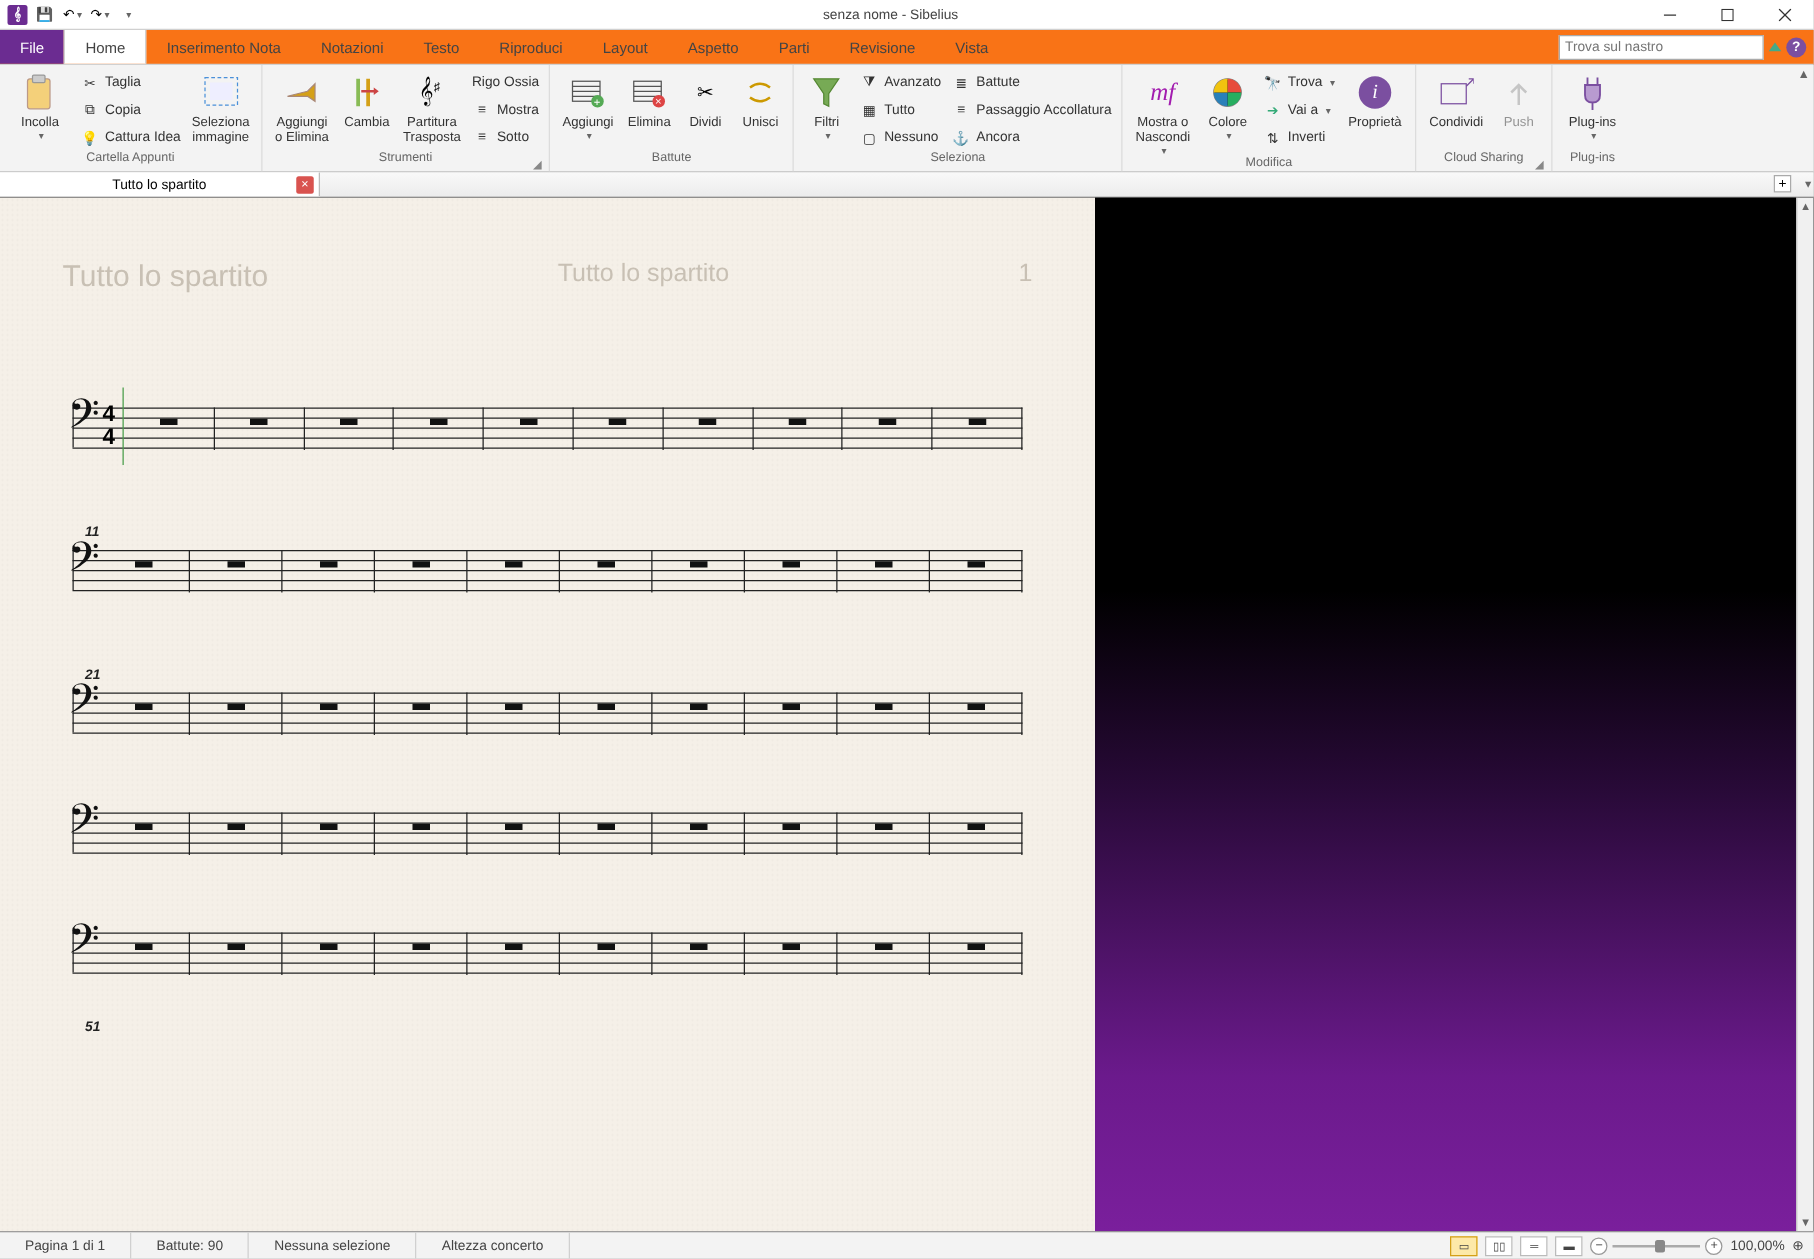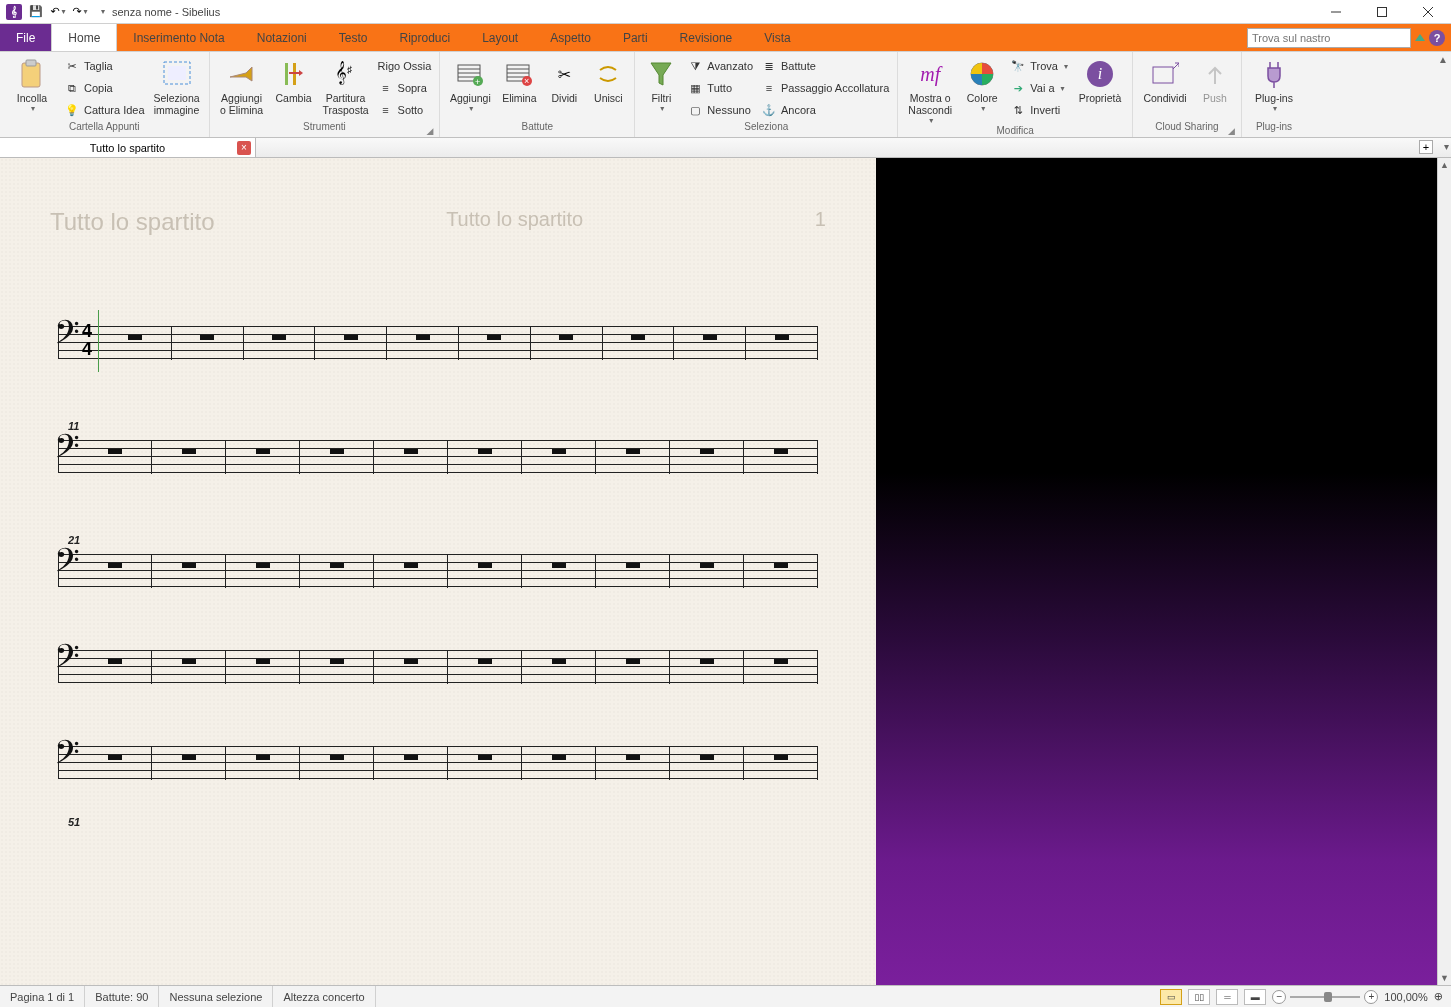--- a/index.html
+++ b/index.html
@@ -2,21 +2,21 @@
 <html><head>
 <meta charset="utf-8">
 <style>
 * { margin: 0; padding: 0; box-sizing: border-box; font-family: "Segoe UI", Tahoma, sans-serif; }
 body { width: 1451px; height: 1007px; overflow: hidden; background: #fff; display: flex; flex-direction: column; }
 
 
 .titlebar { height: 24px; background: #fff; border-bottom: 1px solid #d0d0d0; display: flex; align-items: center; font-size: 11px; }
 .titlebar .qat { display: flex; align-items: center; padding-left: 4px; gap: 2px; }
 .titlebar .qat-item { width: 20px; height: 20px; display: flex; align-items: center; justify-content: center; cursor: pointer; }
-.titlebar .title { flex: 1; color: #444; }
+.titlebar .title { flex: 1; text-align: center; color: #444; }
 .titlebar .win-controls { display: flex; }
 .titlebar .win-btn { width: 46px; height: 24px; display: flex; align-items: center; justify-content: center; cursor: pointer; }
 .app-icon { width: 16px; height: 16px; background: #6b2c91; border-radius: 2px; display:flex;align-items:center;justify-content:center;color:#fff;font-size:10px;font-weight:bold;}
 
 
 .tabrow { height: 28px; background: #f97316; display: flex; align-items: stretch; border-bottom: 1px solid #d0d0d0; }
 .tab { padding: 0 16px; display: flex; align-items: center; font-size: 12px; color: #444; cursor: pointer; }
 .tab.file { background: #6b2c91; color: #fff; }
 .tab.active { background: #fff; border-left:1px solid #d0d0d0; border-right:1px solid #d0d0d0; }
 .tabrow .spacer { flex: 1; }
@@ -66,21 +66,21 @@
 .staff .rest { position:absolute; top:9px; left:50%; transform:translateX(-50%); width:14px; height:5px; background:#111; }
 .staff .cursor { position:absolute; left:40px; top:-14px; width:1px; height:62px; background:#4a9d4a; }
 .staff .startbar { position:absolute; left:0; top:2px; bottom:0; width:1px; background:#222; height:32px;}
 .right-panel { flex:1; background: linear-gradient(to bottom, #000 0%, #000 38%, #2a0a3a 58%, #6b1a8c 85%, #7a1f9c 100%); }
 .vscroll { width:14px; background:#f0f0f0; border-left:1px solid #ccc; display:flex;flex-direction:column;align-items:center;justify-content:flex-start; }
 .vscroll .arr{font-size:9px;color:#666;padding:2px 0;cursor:pointer;}
 .vscroll .track{flex:1;width:100%;}
 
 
 .statusbar { height:22px; border-top:1px solid #bdbdbd; background:#f3f3f3; display:flex; align-items:stretch; font-size:11px; color:#444; }
-.status-cell { padding:0 10px; border-right:1px solid #d0d0d0; display:flex; align-items:center; }
+.status-cell { padding:0 20px; border-right:1px solid #d0d0d0; display:flex; align-items:center; }
 .statusbar .spacer{flex:1;}
 .status-right { display:flex; align-items:center; gap:6px; padding:0 8px; }
 .view-btn { width:22px; height:16px; border:1px solid #bbb; background:#fff; cursor:pointer; display:flex;align-items:center;justify-content:center;font-size:9px; }
 .view-btn.active{background:#fde9a8;border-color:#d4a017;}
 .zoom-ctrl { display:flex; align-items:center; gap:4px; }
 .zoom-line{width:70px;height:2px;background:#aaa;position:relative;}
 .zoom-line .knob{position:absolute;left:34px;top:-4px;width:8px;height:10px;background:#888;border-radius:2px;}
 .zbtn{width:14px;height:14px;border:1px solid #999;border-radius:50%;display:flex;align-items:center;justify-content:center;font-size:10px;cursor:pointer;background:#fff;}
 
 
@@ -223,21 +223,21 @@
           </div>
         <div class="lbl">Partitura
 Trasposta</div>
       </div>
       <div class="sm-col">
         <div class="sm-btn">
             <span>Rigo Ossia</span>
           </div>
         <div class="sm-btn">
             <span class="sm-ico">≡</span>
-            <span>Sopra</span>
+            <span>Mostra</span>
           </div>
         <div class="sm-btn">
             <span class="sm-ico">≡</span>
             <span>Sotto</span>
           </div>
       </div>
     </div>
     <div class="group-label"><span>Strumenti</span><span class="launcher">◢</span></div>
   </div>
 

